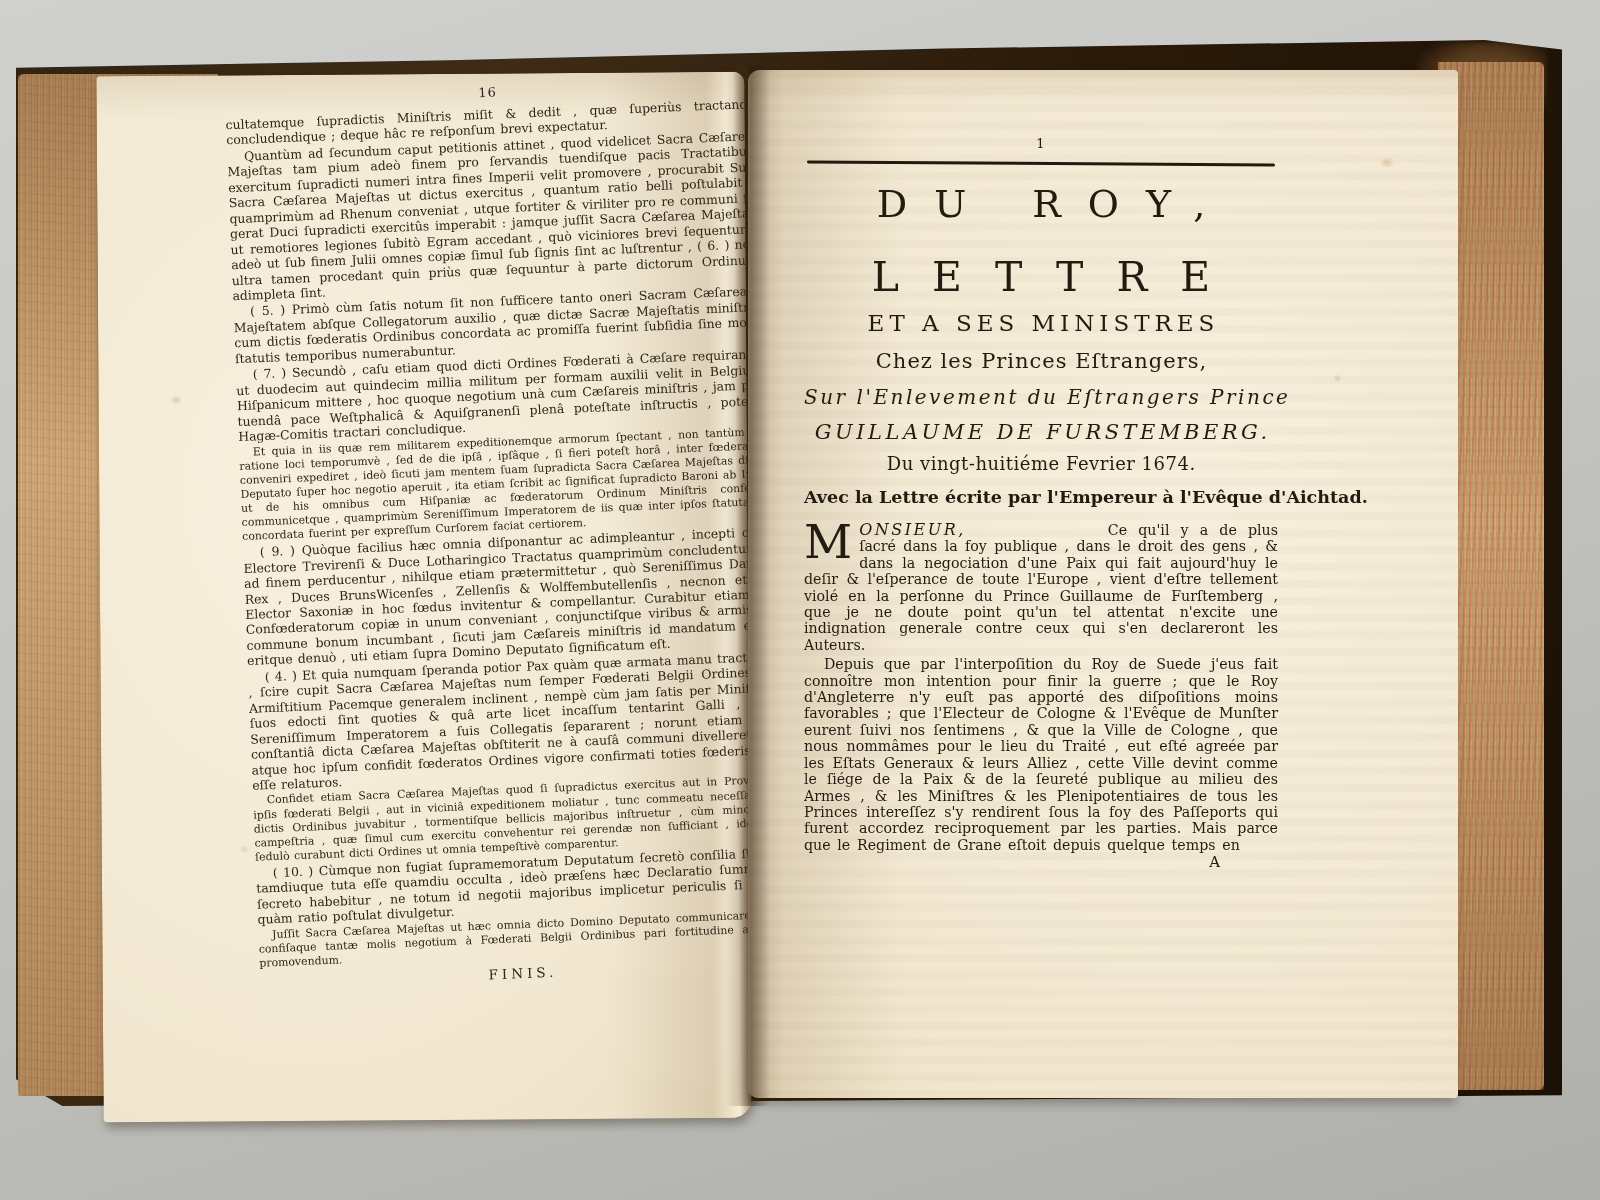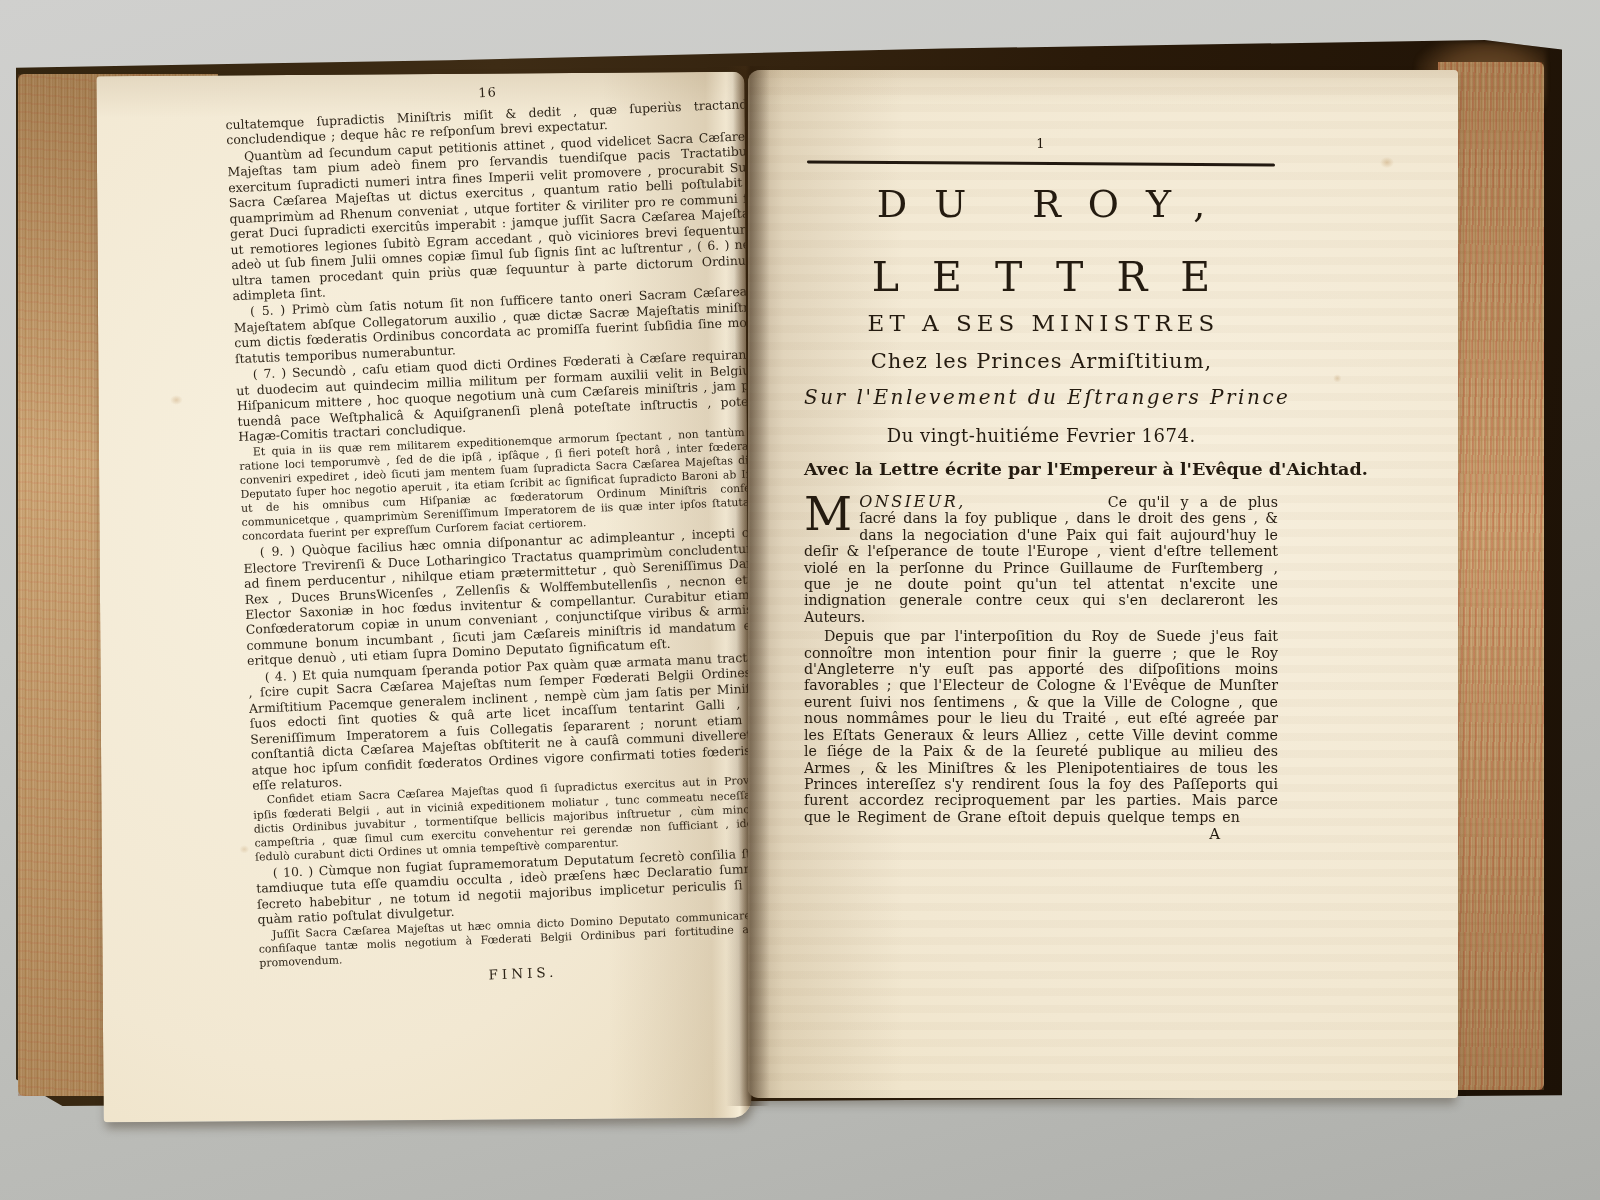--- a/index.html
+++ b/index.html
@@ -71,21 +71,21 @@
         border-radius:2px;transform:rotate(.4deg);}
   .tl{text-align:center;white-space:nowrap;}
   .tl>span{letter-spacing:var(--ls);margin-right:calc(-1 * var(--ls));}
   .t-lettre{--ls:33px;margin-top:27px;font-size:41px;}
   .t-duroy{--ls:27px;margin-top:17px;font-size:38px;}
   .t-amb{--ls:5.5px;margin-top:21px;font-size:27px;}
   .t-min{--ls:5px;margin-top:9px;font-size:23px;}
   .t-chez{--ls:1px;margin-top:13px;font-size:21px;}
   .t-sur{--ls:2.5px;margin-top:12px;font-size:20px;font-style:italic;}
   .t-guil{--ls:3.5px;margin-top:11px;font-size:21px;font-style:italic;}
-  .t-date{--ls:.5px;margin-top:16px;font-size:18px;text-align:center;}
+  .t-date{--ls:.5px;margin-top:9px;font-size:18px;text-align:center;}
   .t-avec{--ls:0px;margin-top:13px;font-size:17.5px;font-weight:bold;}
   .rp-body{margin-top:15px;font-size:14.2px;line-height:16.4px;text-align:justify;
         word-spacing:2.2px;color:#241b10;}
   .rp-body p{margin:0;}
   .dropcap{float:left;font-size:47px;line-height:33px;height:33px;padding:3px 7px 0 0;}
   .mrest{font-size:16px;letter-spacing:2.5px;font-style:italic;}
   .gap{display:inline-block;width:142px;}
   .rp-body p.p2{text-indent:20px;margin-top:3px;}
   .catchword{text-align:right;padding-right:58px;font-size:15px;margin-top:1px;}
 </style>
@@ -117,22 +117,23 @@
     </div>
   </div>
 
   <div class="page right">
     <div class="rp-content">
       <div class="rp-num">1</div>
       <div class="rule"></div>
       <div class="tl t-duroy"><span>DU ROY,</span></div>
       <div class="tl t-lettre"><span>LETTRE</span></div>
       <div class="tl t-min"><span>ET A SES MINISTRES</span></div>
-      <div class="tl t-chez"><span>Chez les Princes Armiſtitium,</span></div>
+      <div class="tl t-chez"><span>Chez les Princes Eſtrangers,</span></div>
       <div class="tl t-sur"><span>Sur l'Enlevement du Eſtrangers Prince</span></div>
+      <div class="tl t-guil"><span>GUILLAUME DE FURSTEMBERG.</span></div>
       <div class="tl t-date"><span>Du vingt-huitiéme Fevrier 1674.</span></div>
       <div class="tl t-avec"><span>Avec la Lettre écrite par l'Empereur à l'Evêque d'Aichtad.</span></div>
 
       <div class="rp-body">
         <p class="p1"><span class="dropcap">M</span><span class="mrest">ONSIEUR,</span><span class="gap"></span><span>Ce qu'il y a de plus</span> <span>ſacré dans la foy publique , dans le droit des gens , &amp; dans la negociation d'une Paix qui fait aujourd'huy le deſir &amp; l'eſperance de toute l'Europe , vient d'eſtre tellement violé en la perſonne du Prince Guillaume de Furſtemberg , que je ne doute point qu'un tel attentat n'excite une indignation generale contre ceux qui s'en declareront les Auteurs.</span></p>
         <p class="p2">Depuis que par l'interpoſition du Roy de Suede j'eus fait connoître mon intention pour finir la guerre ; que le Roy d'Angleterre n'y euſt pas apporté des diſpoſitions moins favorables ; que l'Electeur de Cologne &amp; l'Evêque de Munſter eurent ſuivi nos ſentimens , &amp; que la Ville de Cologne , que nous nommâmes pour le lieu du Traité , eut eſté agreée par les Eſtats Generaux &amp; leurs Alliez , cette Ville devint comme le ſiége de la Paix &amp; de la ſeureté publique au milieu des Armes , &amp; les Miniſtres &amp; les Plenipotentiaires de tous les Princes intereſſez s'y rendirent ſous la foy des Paſſeports qui furent accordez reciproquement par les parties. Mais parce que le Regiment de Grane eſtoit depuis quelque temps en</p>
         <div class="catchword">A</div>
       </div>
     </div>
   </div>

